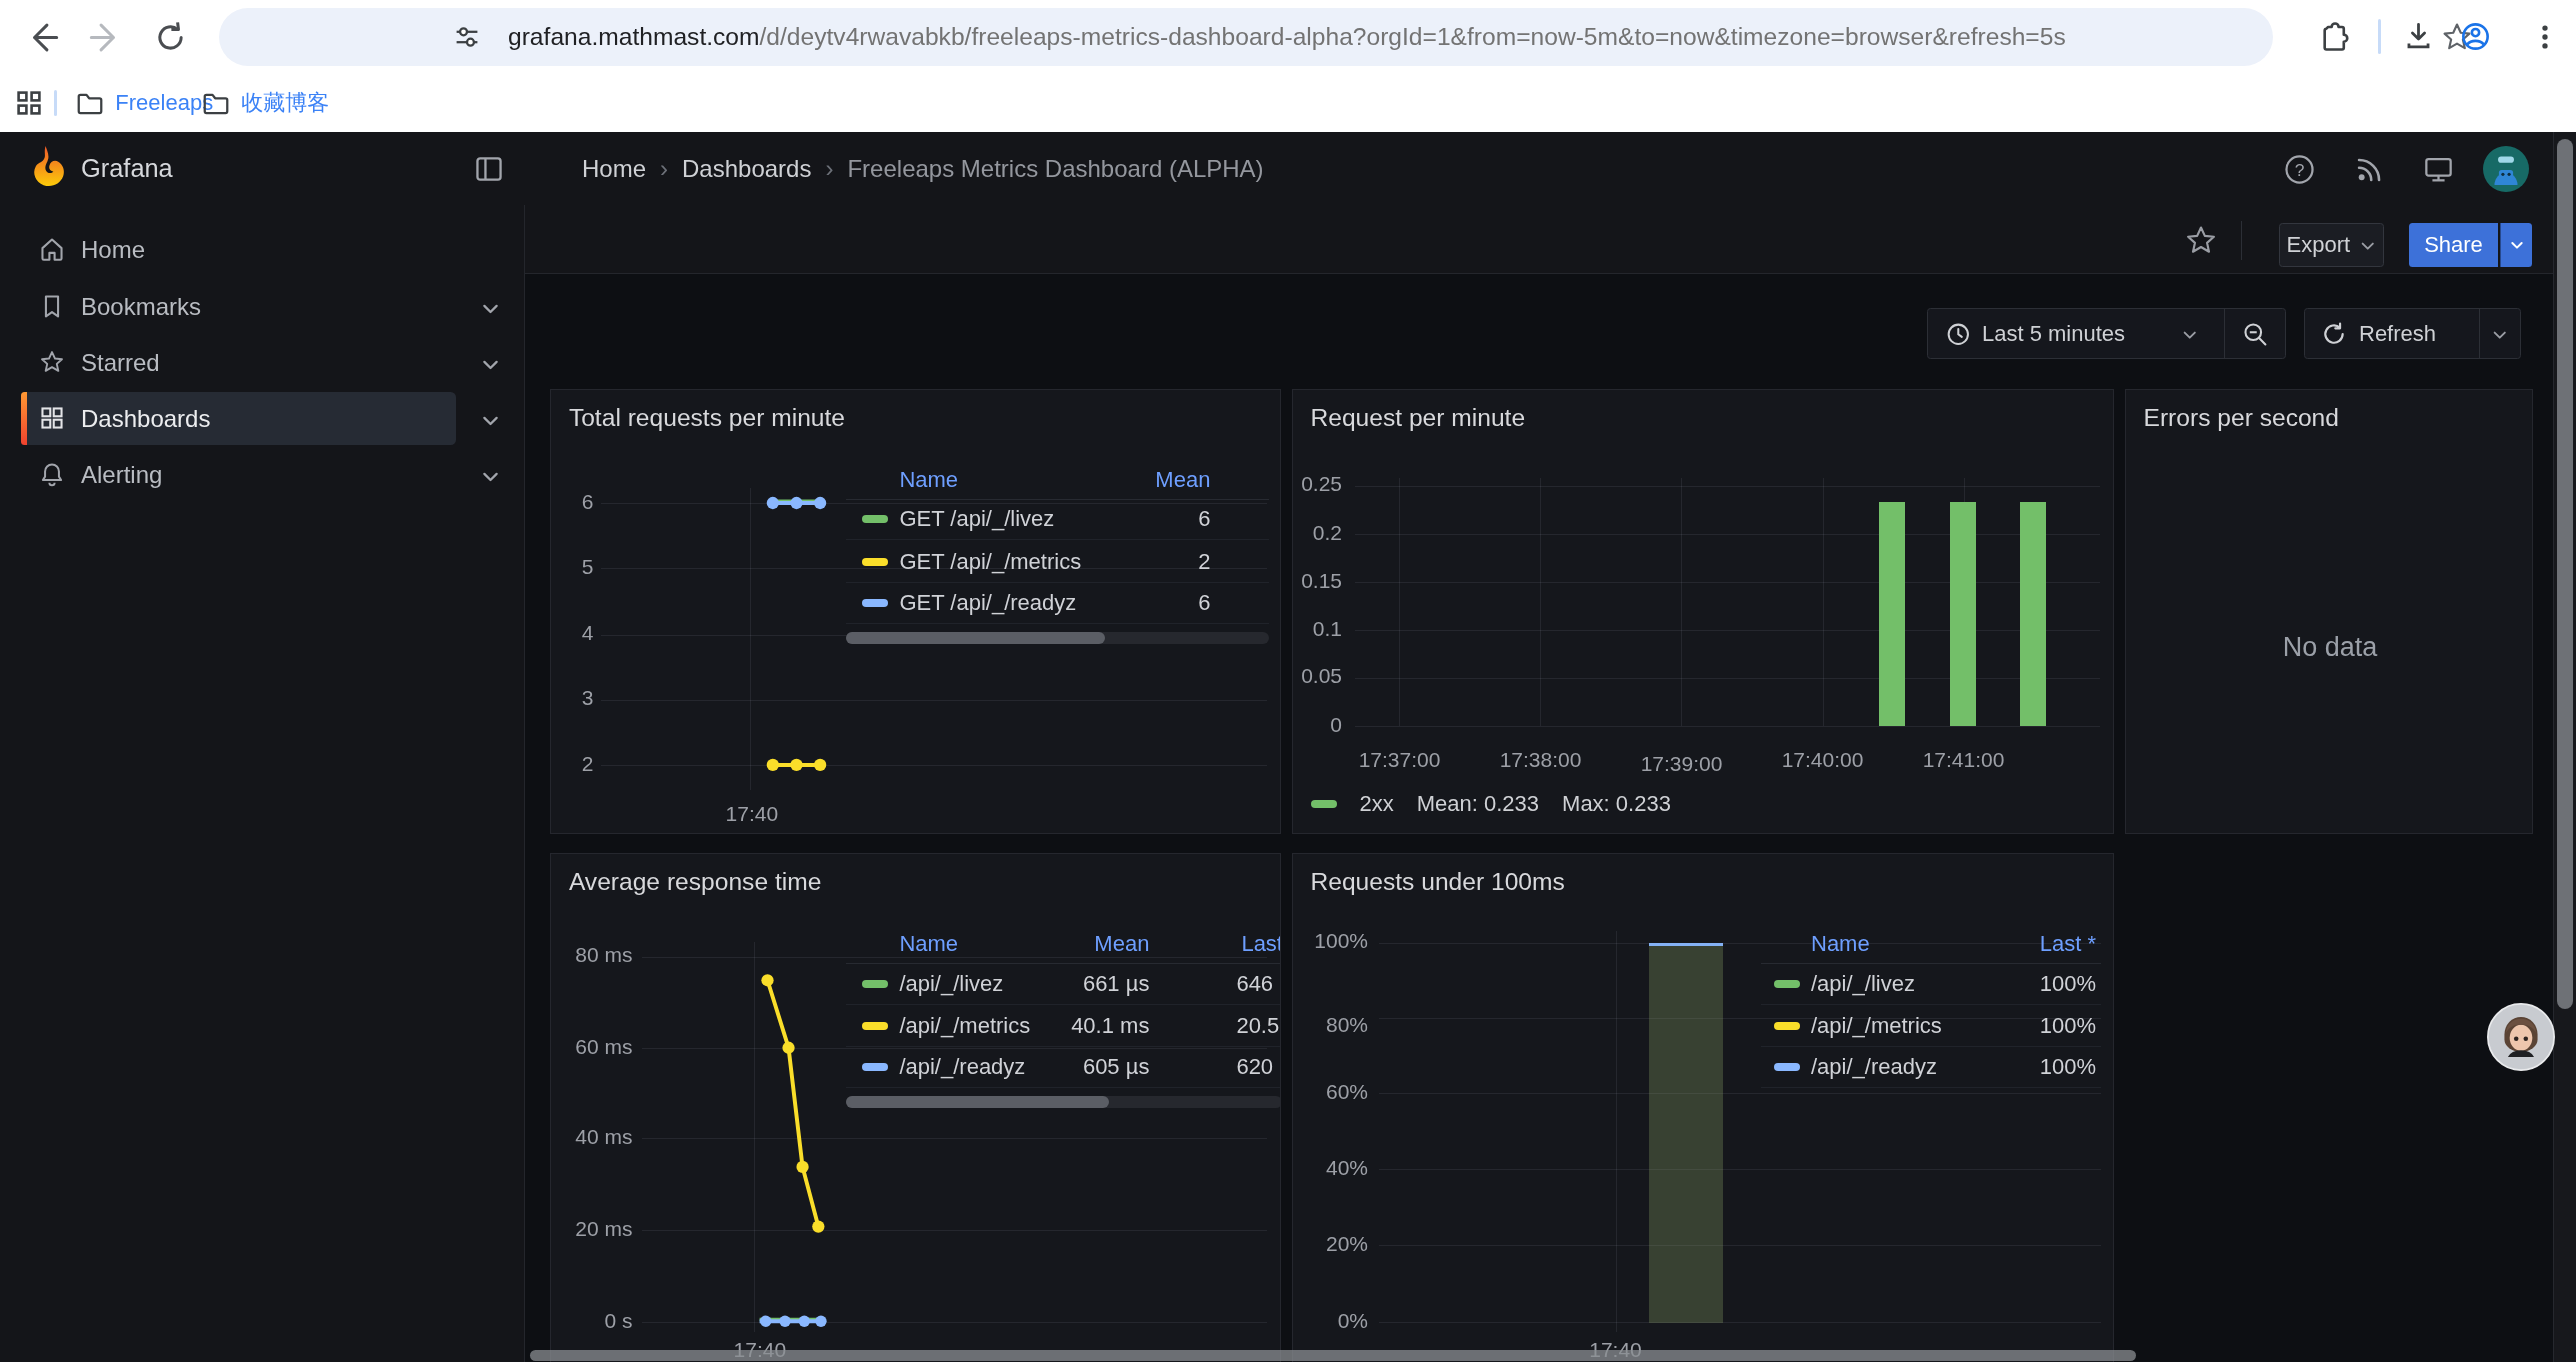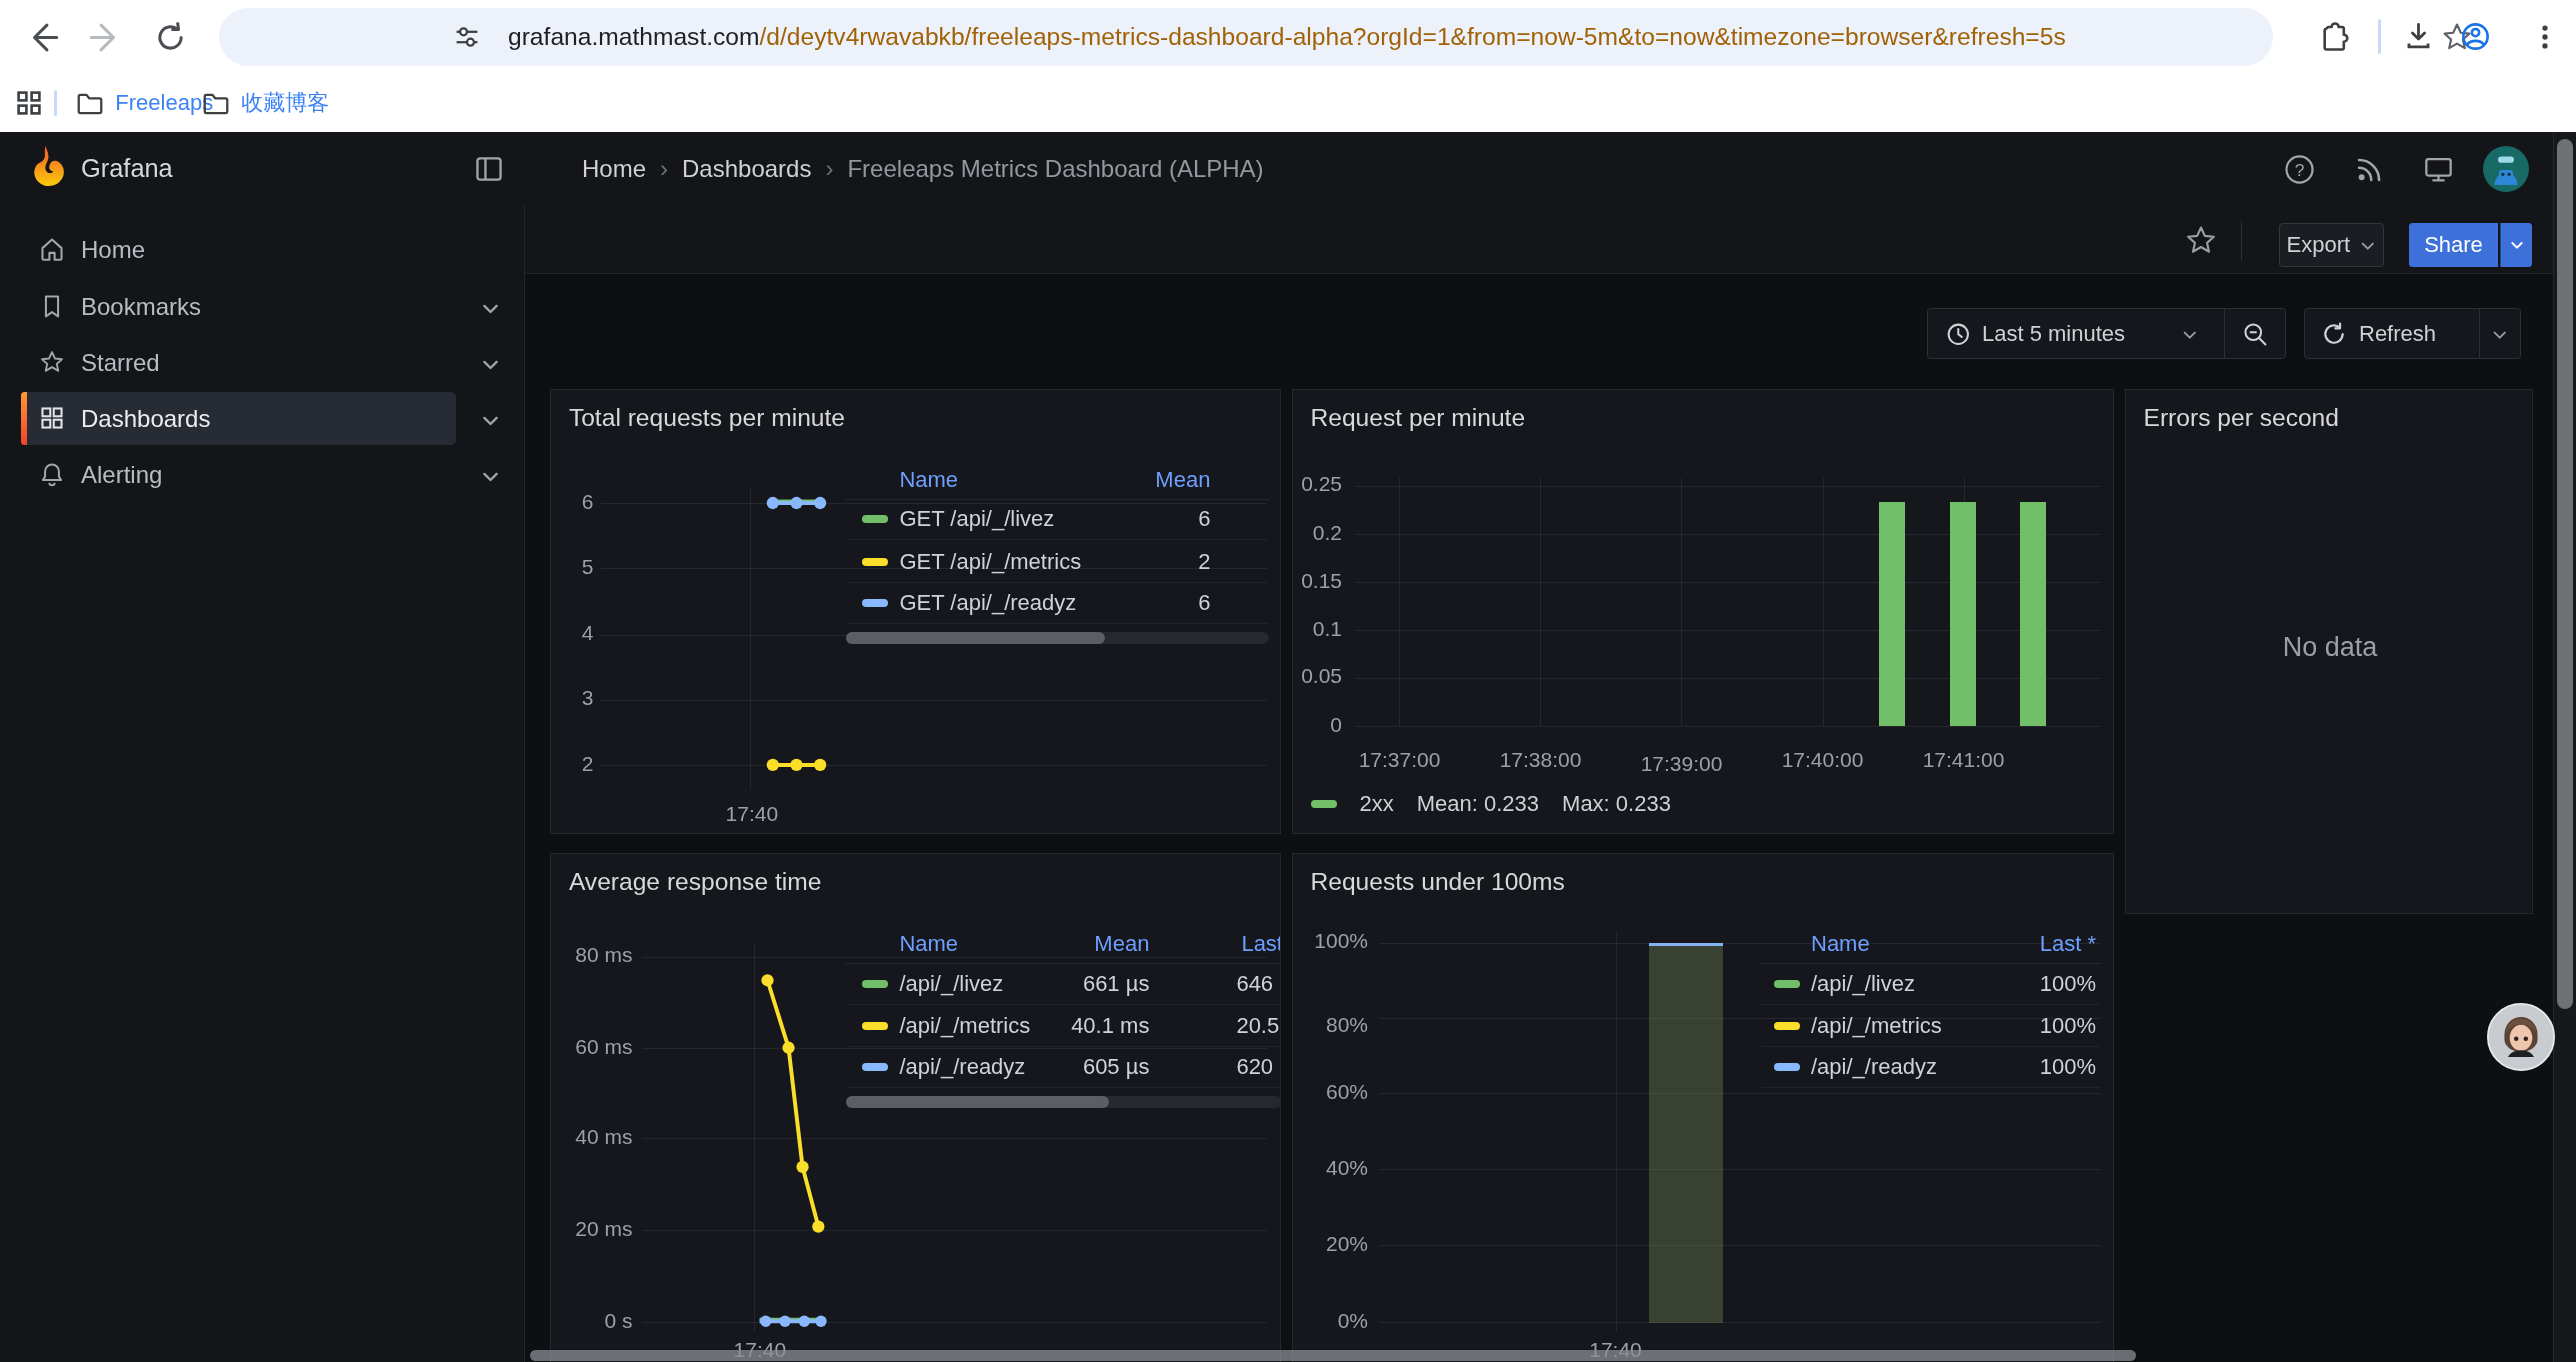--- a/index.html
+++ b/index.html
@@ -7,21 +7,21 @@
     font-family:"Liberation Sans", sans-serif;background:#0d0f13;}
   .abs{position:absolute;}
   svg{display:block;}
 
   
   .toolbar{left:0;top:0;width:2576px;height:74px;background:#ffffff;}
   .navbtn{width:39px;height:39px;top:17.5px;color:#4a4d51;}
   .navbtn.disabled{color:#b6b9be;}
   .urlpill{left:219px;top:8px;width:2054px;height:58px;border-radius:29px;background:#ecf1fa;}
   .urltext{left:289px;top:0;height:58px;line-height:58px;font-size:24.6px;color:#202124;white-space:nowrap;}
-  .urltext .path{color:#a16207;}
+  .urltext .path{color:#737373;}
   .bookmarksbar{left:0;top:74px;width:2576px;height:58px;background:#ffffff;border-bottom:0.9px solid #e4e6e9;}
   .bm-label{font-size:22px;color:#3b82f6;line-height:58px;}
   .chrome-icon{color:#494c50;}
 
   
   .topnav{left:0;top:132px;width:2576px;height:74px;background:#141519;border-bottom:0.9px solid #24262c;box-sizing:border-box;}
   .brand{left:81px;top:0;height:73px;line-height:73px;font-size:25.4px;color:#d6d8dc;font-weight:500;}
   .crumb{font-size:24px;color:#cfd1d5;}
   .crumb.dim{color:#94979e;}
   .crumb-sep{font-size:24px;color:#6c7078;padding:0 14px;}
@@ -433,21 +433,21 @@
       <div class="abs tick" style="left:468px;top:358px;width:123px;text-align:center;">17:40:00</div>
       <div class="abs tick" style="left:609px;top:358px;width:123px;text-align:center;">17:41:00</div>
       <div class="abs" style="left:17.5px;top:399px;height:30px;display:flex;align-items:center;gap:23px;font-size:22px;color:#cfd1d5;">
         <span class="swatch sw-green"></span>
         <span>2xx</span>
         <span>Mean: 0.233</span>
         <span>Max: 0.233</span>
       </div>
     </div>
 
-    <div class="abs panel" style="left:1600px;top:115px;width:408px;height:525px;">
+    <div class="abs panel" style="left:1600px;top:115px;width:408px;height:445px;">
       <div class="abs ptitle">Errors per second</div>
       <div class="abs nodata" style="left:0;top:242px;width:408px;text-align:center;">No data</div>
     </div>
 
     <div class="abs panel" style="left:25.4px;top:579px;width:731px;height:526px;">
       <div class="abs ptitle">Average response time</div>
       <div class="abs tick r" style="left:0;top:89px;width:81px;">80 ms</div>
       <div class="abs tick r" style="left:0;top:181px;width:81px;">60 ms</div>
       <div class="abs tick r" style="left:0;top:271px;width:81px;">40 ms</div>
       <div class="abs tick r" style="left:0;top:363px;width:81px;">20 ms</div>

